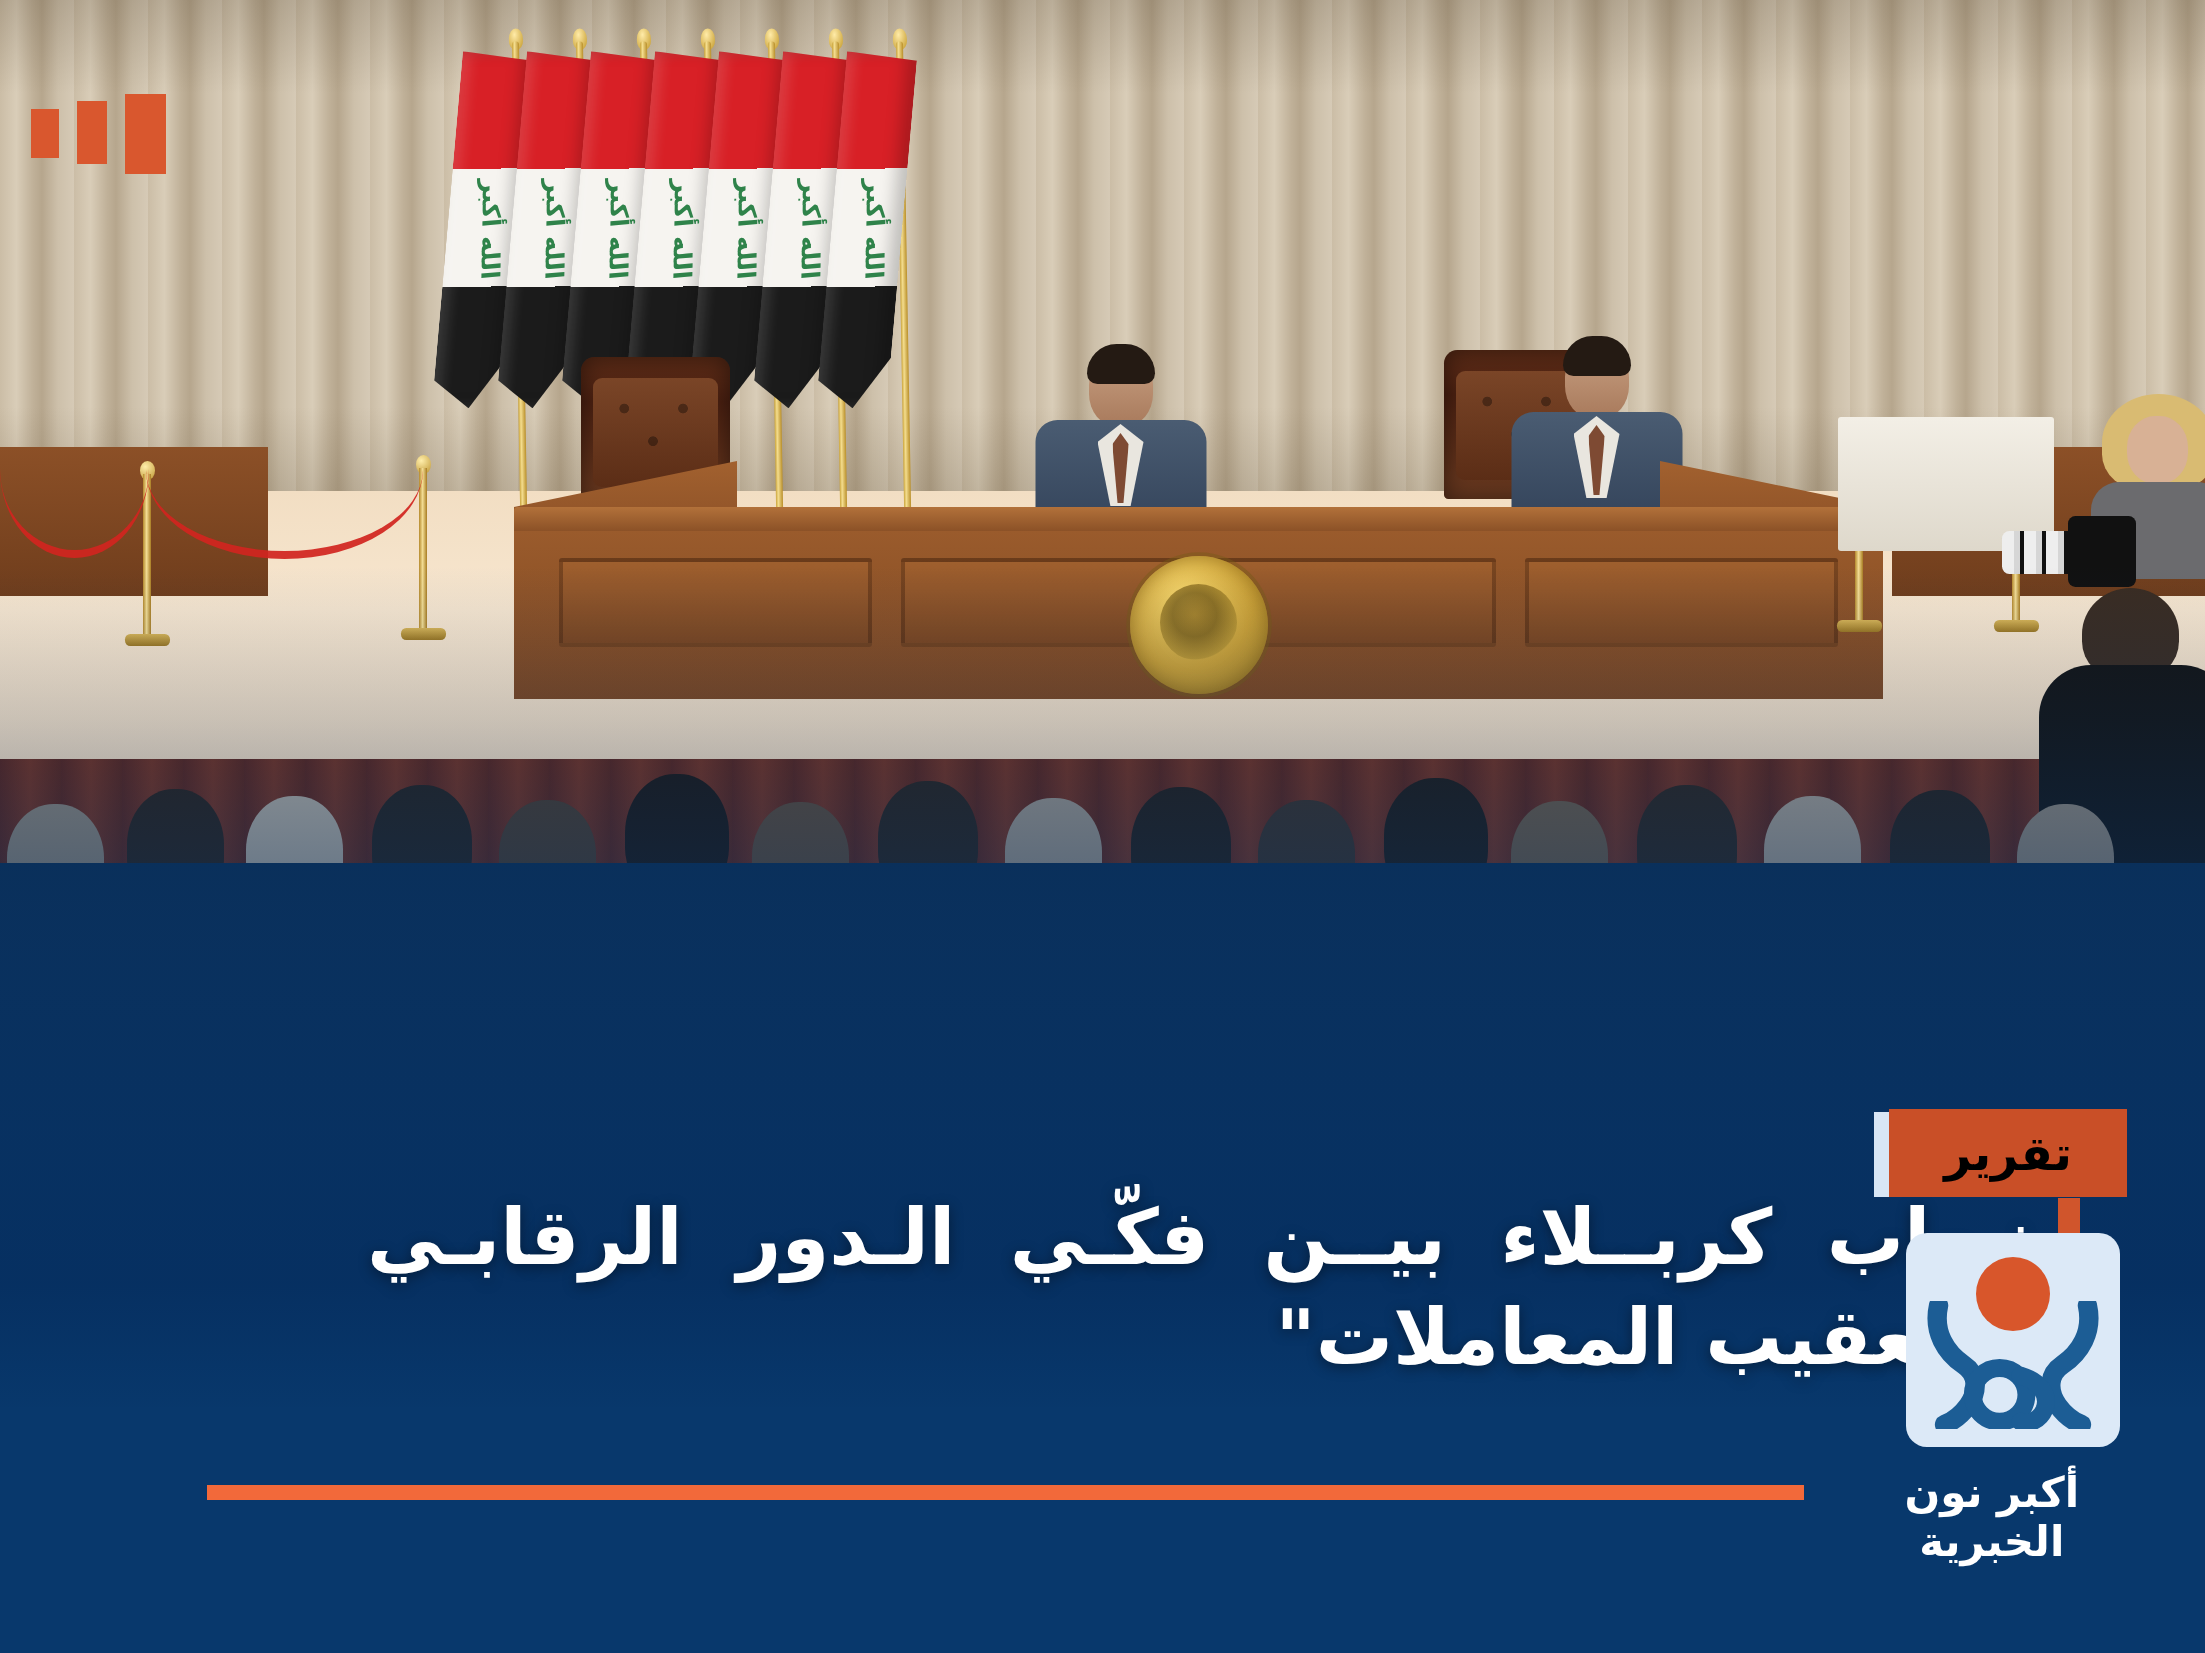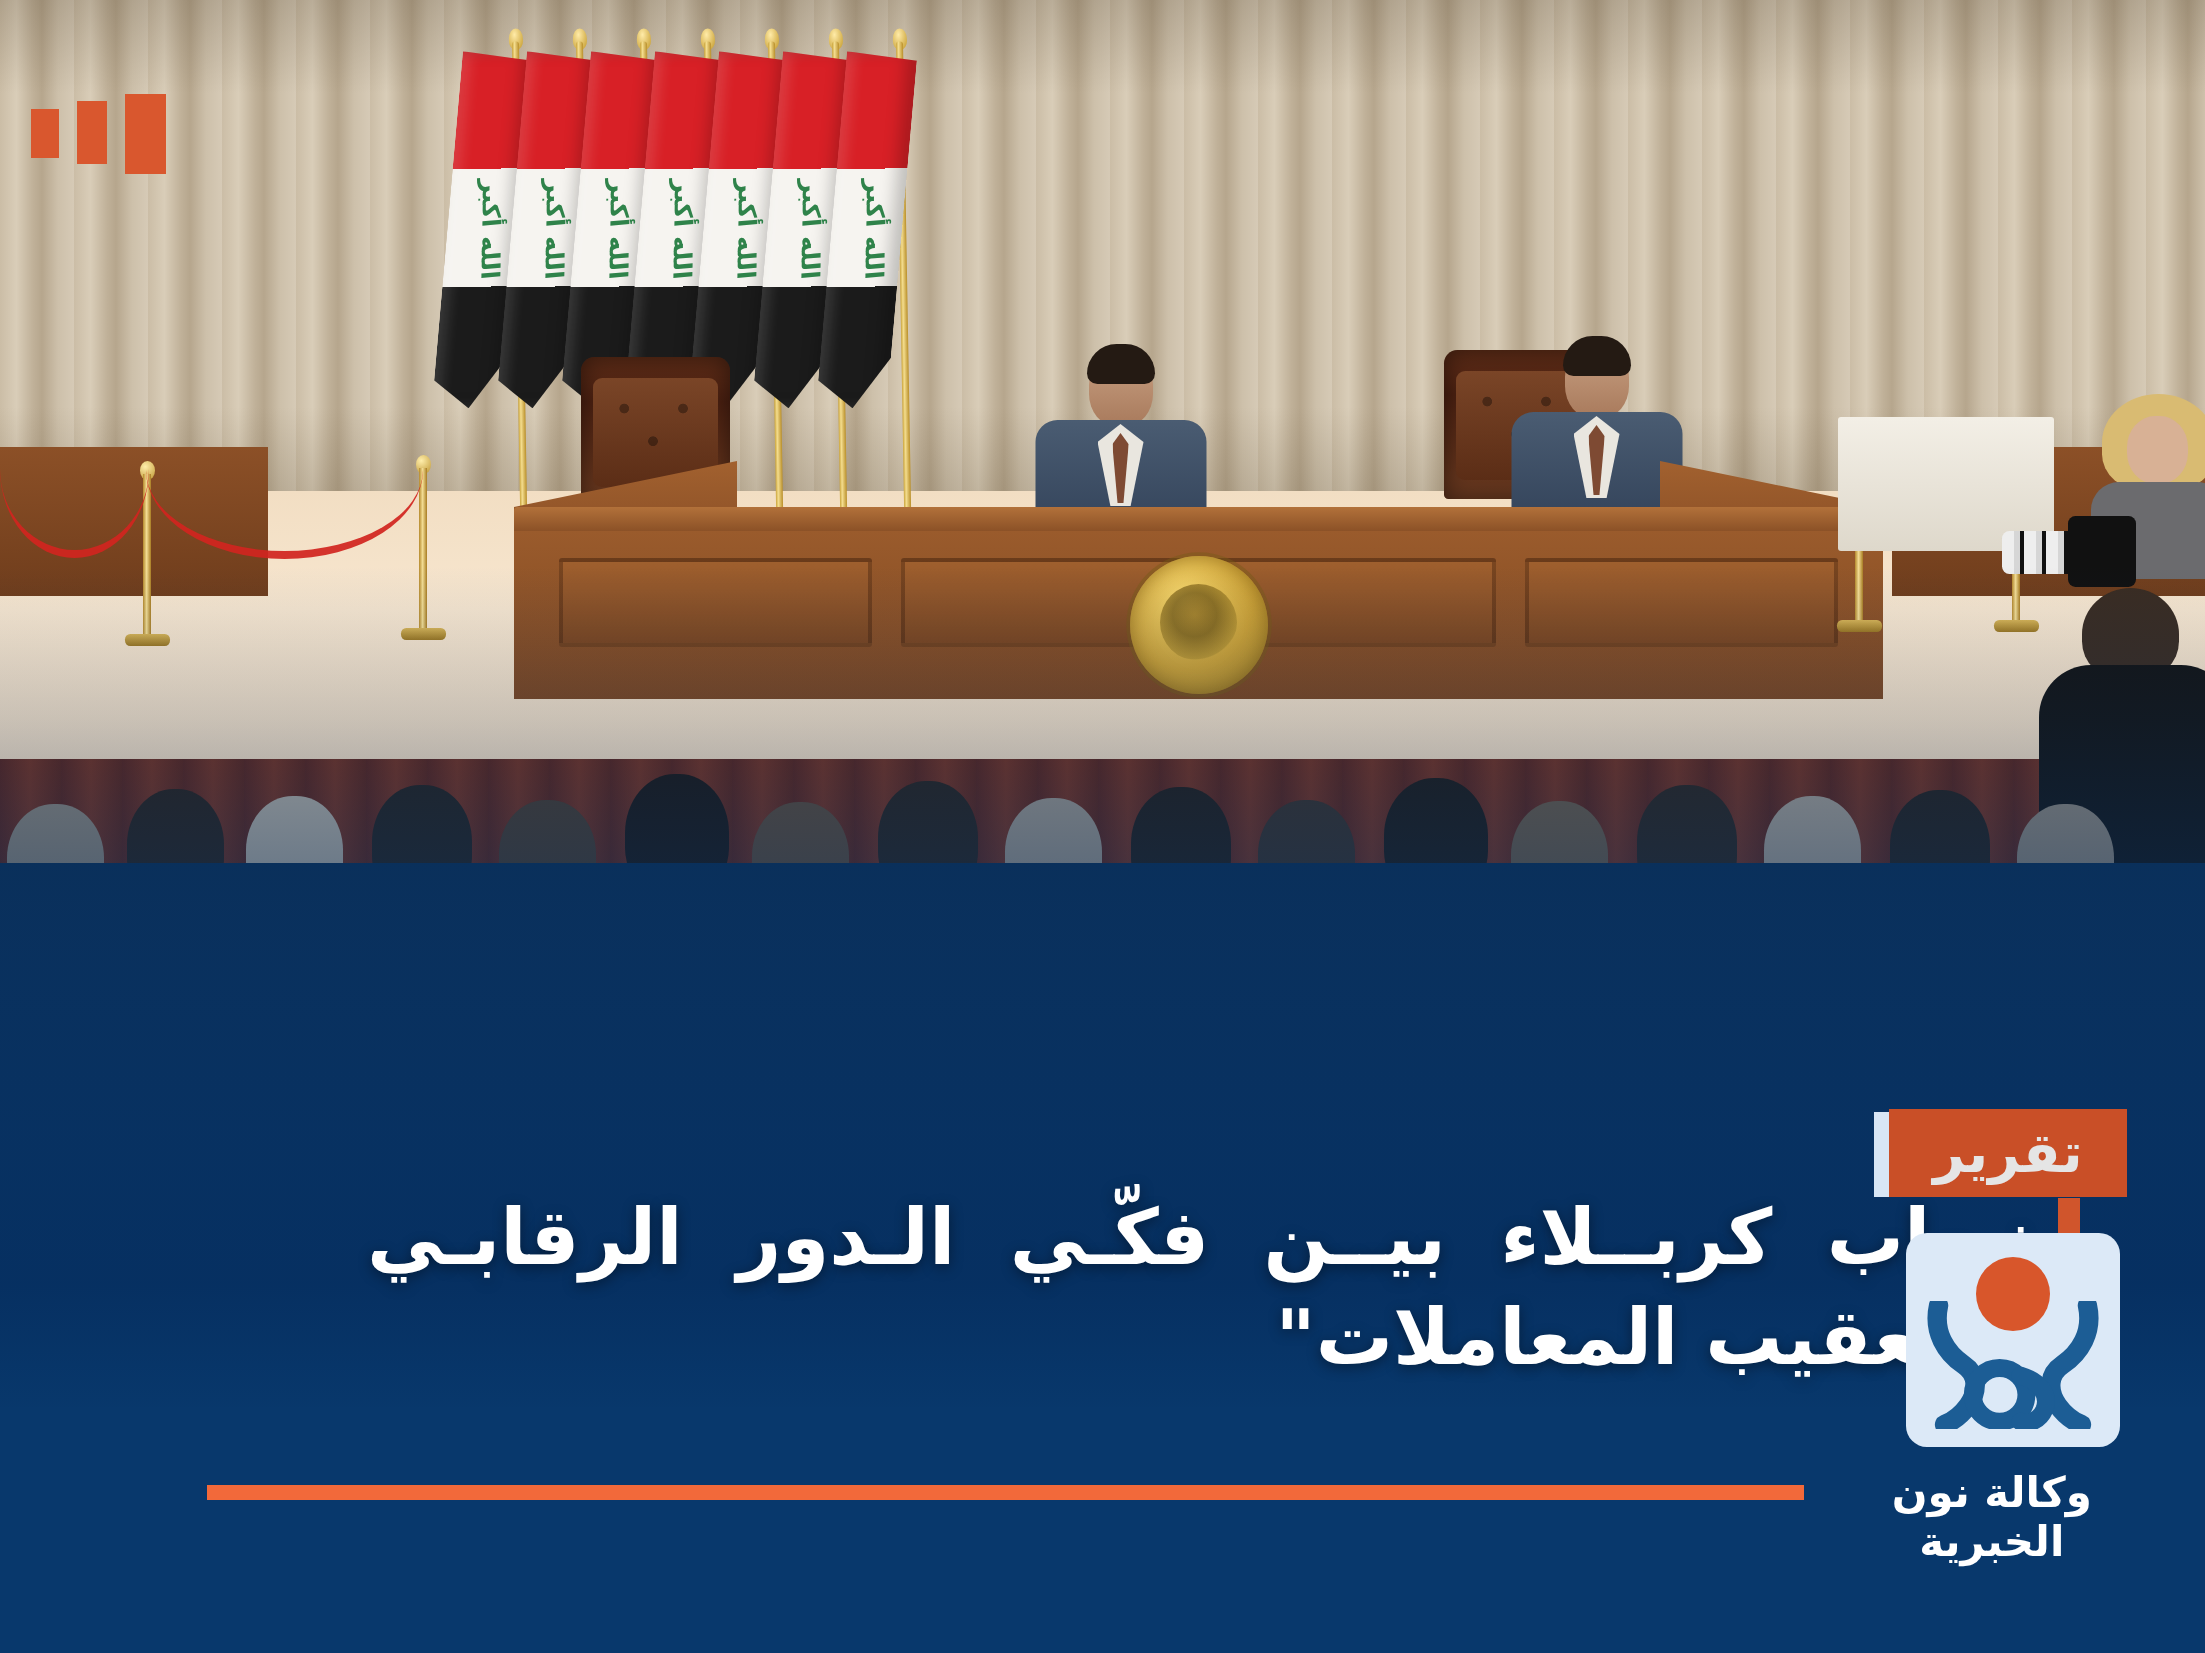--- a/index.html
+++ b/index.html
@@ -254,21 +254,21 @@
     position:absolute; left:207px; top:1485px; width:1597px; height:15px;
     background:#f2693a;
   }
 
   
   .brand{ position:absolute; right:48px; top:1109px; width:320px; }
   .badge{
     position:relative; width:238px; height:88px; margin-right:30px;
     background:#c94f27; display:flex; align-items:center; justify-content:center;
   }
-  .badge span{ color:#e5e5e5; font-size:55px; font-weight:bold; line-height:1; }
+  .badge span{ color:#000000; font-size:47px; font-weight:bold; line-height:1; }
   .badge .edge{
     position:absolute; left:-15px; top:3px; width:15px; height:85px; background:#d8e6f5;
   }
   .logo-card{
     margin:36px 37px 0 0; width:214px; height:214px; border-radius:21px;
     background:#dce9f7; position:relative;
   }
   .logo-dot{
     position:absolute; left:50%; transform:translateX(-50%); top:24px;
     width:74px; height:74px; border-radius:50%; background:#d8562b;
@@ -457,17 +457,17 @@
     <div class="logo-card">
       <div class="logo-dot"></div>
       <svg class="logo-mark" viewBox="0 0 236 172">
         <path d="M18 6 C10 42 28 70 52 86 C70 98 72 120 58 140 C48 154 36 162 26 166" fill="none" stroke="#1c5d95" stroke-width="26" stroke-linecap="round"></path>
         <path d="M218 6 C226 42 208 70 184 86 C166 98 164 120 178 140 C188 154 200 162 210 166" fill="none" stroke="#1c5d95" stroke-width="26" stroke-linecap="round"></path>
         <circle cx="100" cy="126" r="36" fill="none" stroke="#1c5d95" stroke-width="24"></circle>
         <path d="M128 100 C154 108 168 126 160 146 C154 160 140 166 128 162" fill="none" stroke="#1c5d95" stroke-width="24" stroke-linecap="round"></path>
       </svg>
     </div>
 
-    <div class="agency">وكالة نون الخبرية</div>
+    <div class="agency">أكبر نون الخبرية</div>
   </div>
 
 </div>
 
 
 </body></html>

